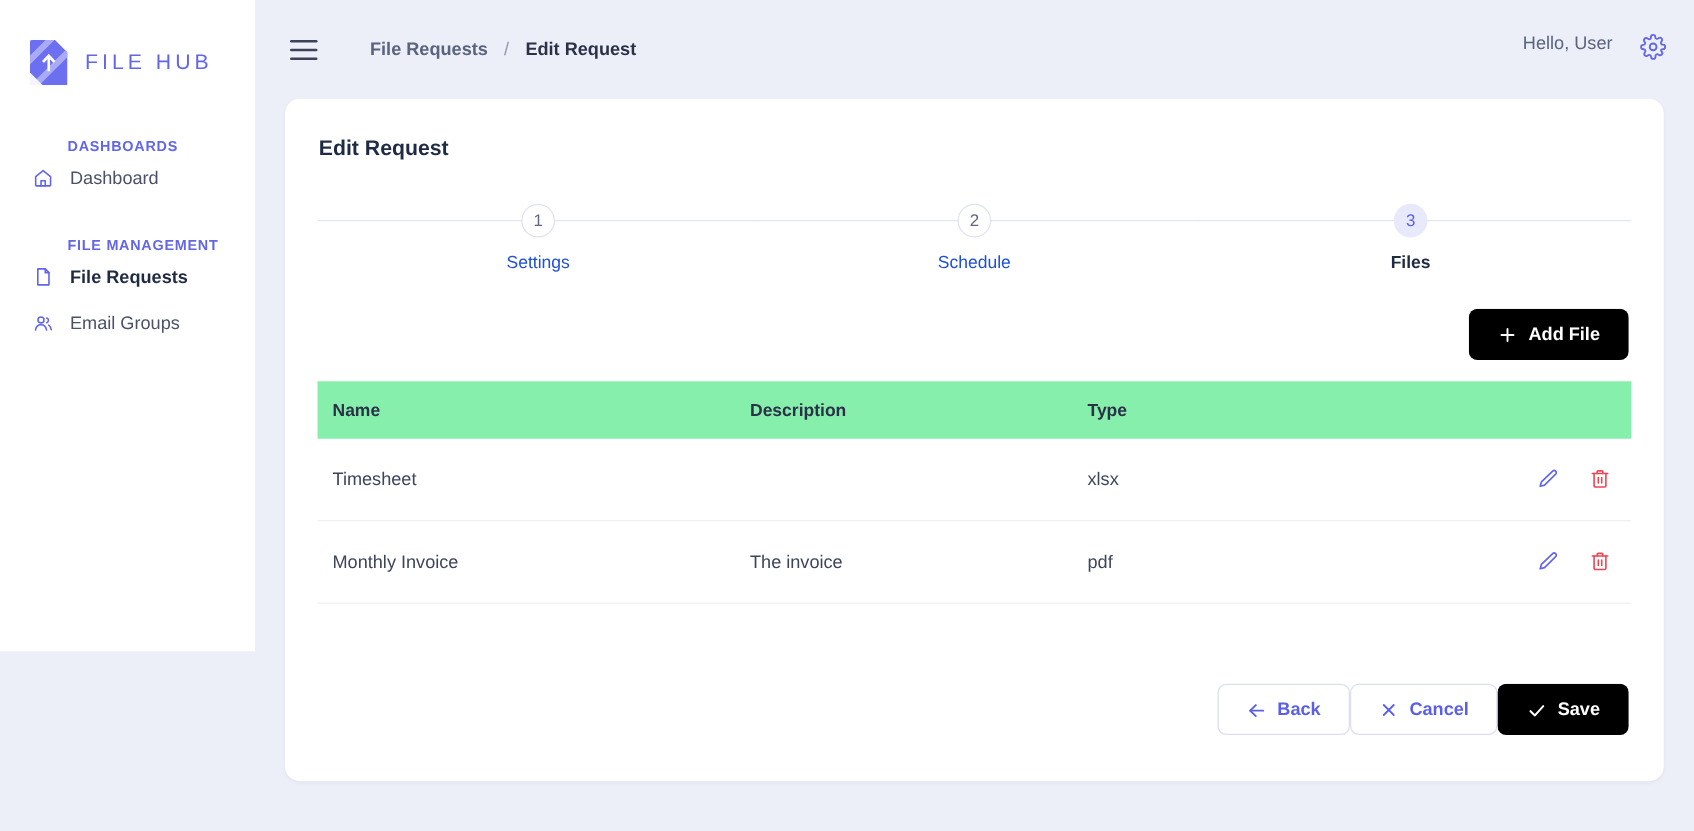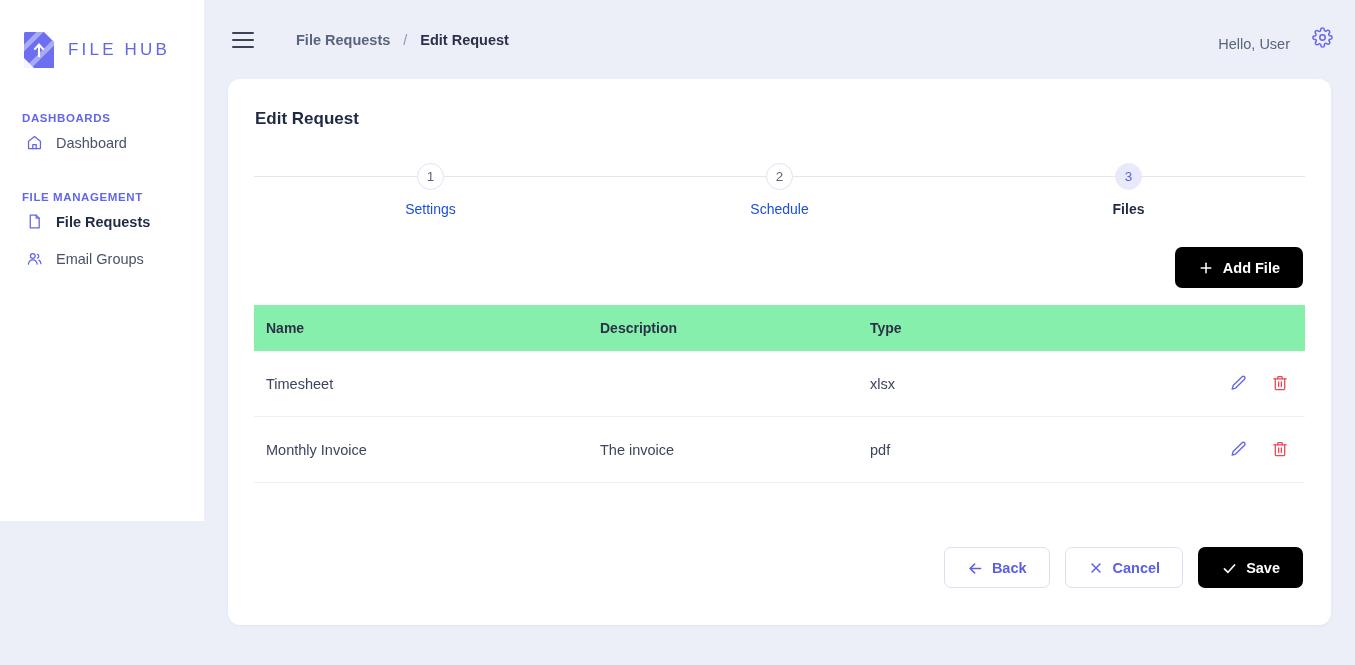--- a/index.html
+++ b/index.html
@@ -17,21 +17,21 @@
     flex: 0 0 204px; padding-top: 22px;
   }
   .brand { display: flex; align-items: center; padding: 0 0 0 22px; height: 56px; }
   .brand-logo { width: 34px; height: 40px; flex: 0 0 34px; position: relative; }
   .brand-name {
     margin-left: 12px; font-size: 17px; letter-spacing: 3.2px;
     color: #6366e8; font-weight: 400;
   }
   .nav-section {
     margin-top: 34px; padding-left: 22px;
-    font-size: 11.5px; font-weight: bold; letter-spacing: .6px; color: #6366e8;
+    font-size: 11.5px; font-weight: bold; letter-spacing: .6px; color: #6366e8; margin-left: 32px;
   }
   .nav-section.second { margin-top: 30px; }
   .nav-item {
     display: flex; align-items: center; gap: 13px;
     padding: 10px 0 10px 26px; font-size: 14.5px; color: #4b5268; cursor: pointer;
   }
   .nav-item.active { color: #1f2a44; font-weight: bold; }
   .nav-item .ic { width: 17px; height: 17px; flex: 0 0 17px; display: block; }
 
   
@@ -41,21 +41,21 @@
     padding: 0 22px 0 28px; flex: 0 0 79px;
   }
   .burger { width: 22px; height: 16px; cursor: pointer; display: flex;
             flex-direction: column; justify-content: space-between; }
   .burger span { display: block; height: 2px; background: #3c4258; border-radius: 2px; }
   .crumbs { display: flex; align-items: center; gap: 13px; margin-left: 42px;
             font-size: 14.5px; font-weight: bold; }
   .crumb { color: #5a647c; cursor: pointer; }
   .crumb.current { color: #2b3248; cursor: default; }
   .crumb-sep { color: #8f98ad; font-weight: normal; }
-  .topbar-right { margin-left: auto; display: flex; align-items: flex-end; gap: 22px; }
+  .topbar-right { margin-left: auto; display: flex; align-items: flex-start; gap: 22px; }
   .hello { font-size: 14.5px; color: #5a647c; }
 
   .content { flex: 1; padding: 0 24px; }
   .card {
     background: #fff; border-radius: 12px; height: 546px;
     padding: 26px 26px 0 26px; box-shadow: 0 1px 3px rgba(40,50,90,.05);
   }
   .card-title { font-size: 17px; font-weight: bold; color: #1f2a44; margin: 4px 0 0 1px; }
 
   
@@ -95,21 +95,21 @@
   .thead { background: #86efac; height: 46px; font-size: 14px; font-weight: bold; color: #2b3248; }
   .tbody-row { height: 66px; border-bottom: 1px solid #edf0f5; font-size: 14.5px; color: #3d4considerable; }
   .tbody-row { color: #3d455c; }
   .c-name { width: 346px; padding-left: 12px; flex: 0 0 346px; }
   .c-desc { width: 270px; flex: 0 0 270px; }
   .c-type { width: 260px; flex: 0 0 260px; }
   .c-act { flex: 1; display: flex; justify-content: flex-end; align-items: center; gap: 22px; padding-right: 14px; }
   .icon-btn { width: 20px; height: 20px; cursor: pointer; display: block; }
 
   
-  .footer { display: flex; justify-content: flex-end; gap: 15px; margin-top: 64px; padding-right: 2px; }
+  .footer { display: flex; justify-content: flex-end; margin-top: 64px; padding-right: 2px; }
 </style>
 </head>
 <body>
 
 <div class="app">
 
   <aside class="sidebar">
     <div class="brand">
       <span class="brand-logo">
         <svg width="34" height="40" viewBox="0 0 34 40">

